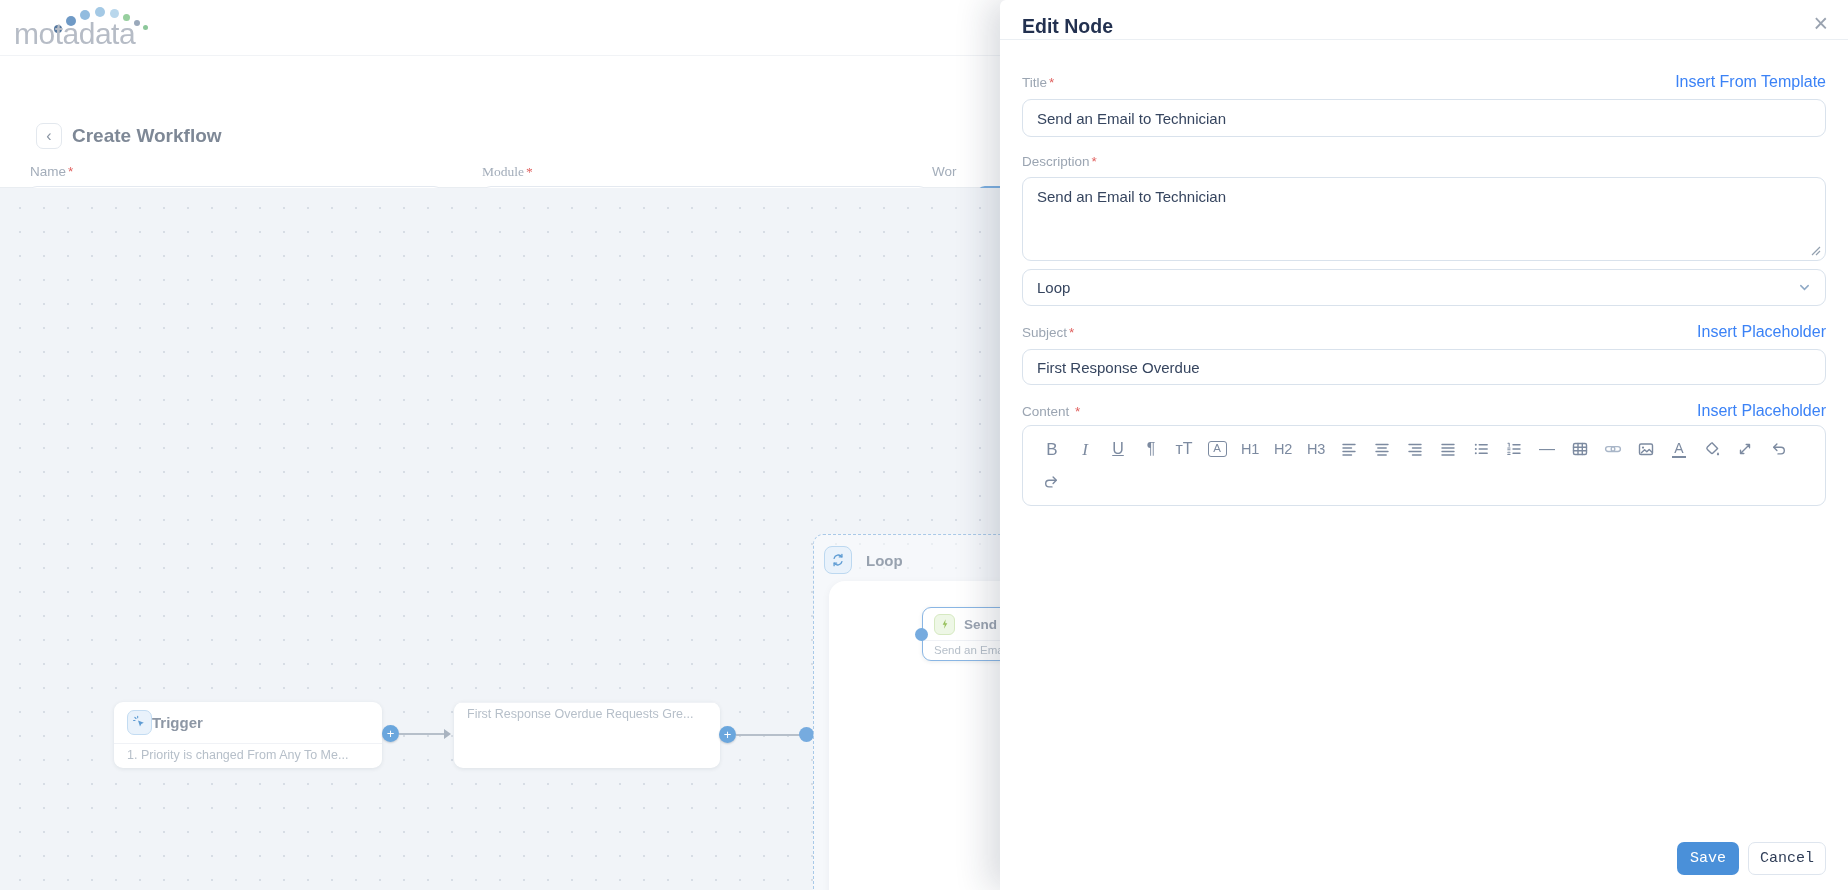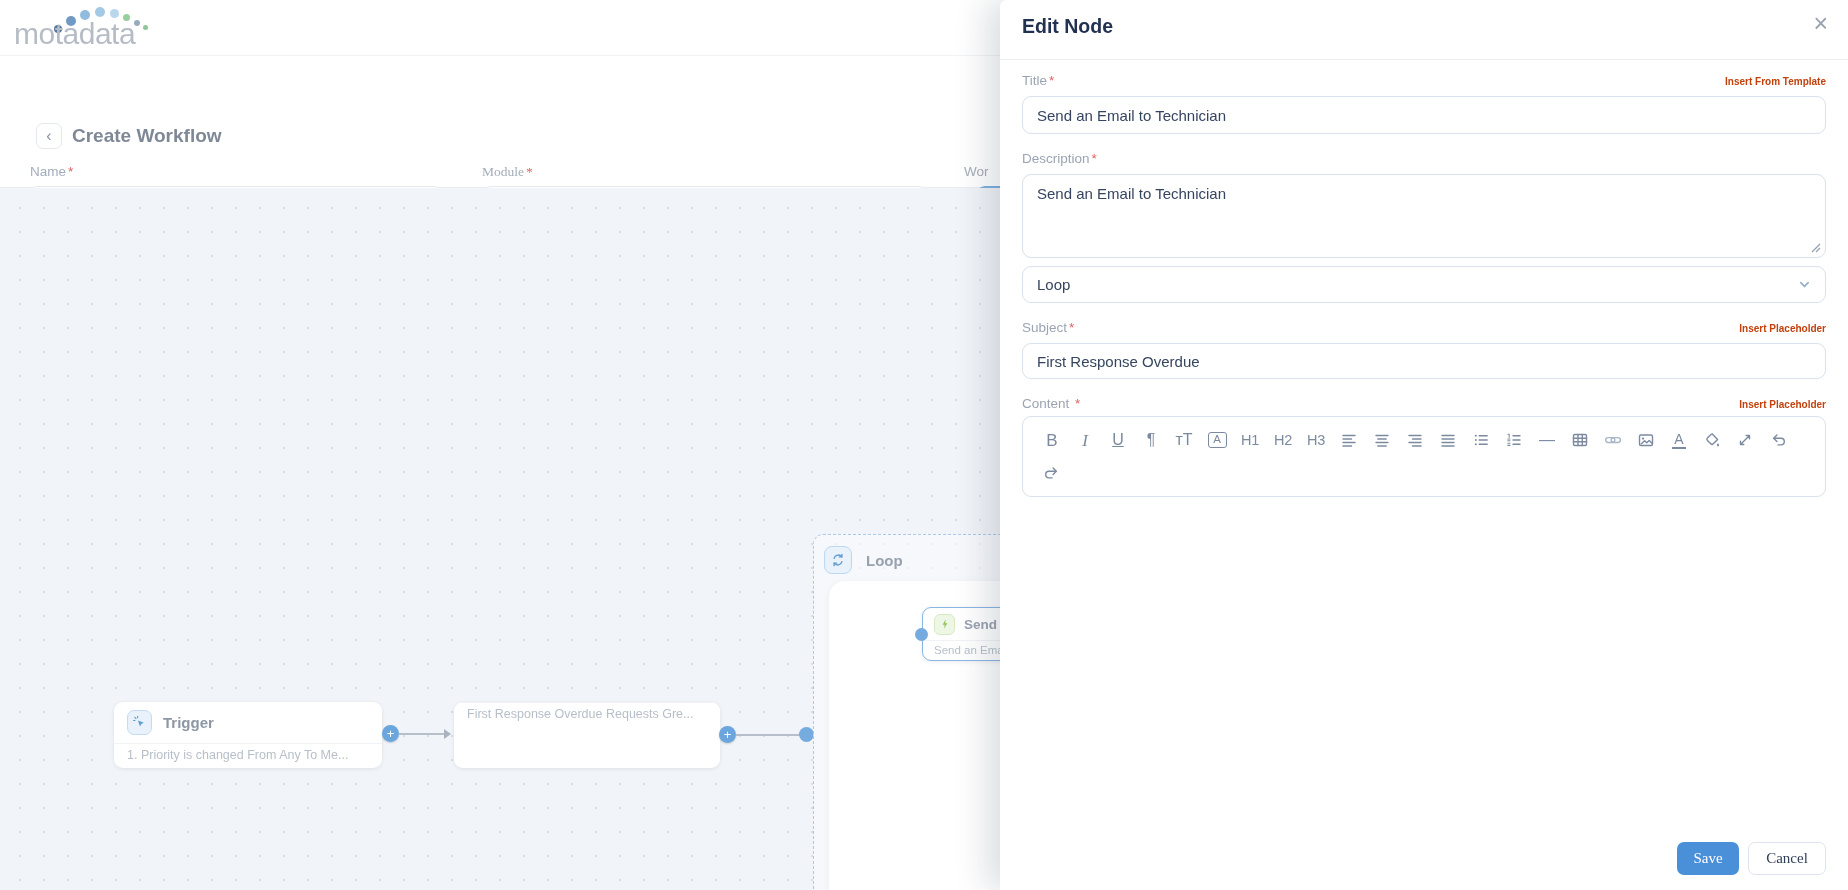--- a/index.html
+++ b/index.html
@@ -18,29 +18,29 @@
     display:flex;align-items:center;justify-content:center;color:#8a95a3;font-size:16px;background:#fff;cursor:pointer;}
   .page-title{position:absolute;left:72px;top:69px;font-size:19px;font-weight:600;color:#7e8896;}
   .fld-label{position:absolute;font-size:13.5px;color:#a3adba;font-weight:500;}
   .req{color:#e0615f;margin-left:2px;}
   .text-input{height:40px;border:1.4px solid #e4e9f0;border-radius:9px;padding:0 15px;font-size:14.5px;color:#43506a;
     background:#fff;font-family:inherit;outline:none;width:100%;}
   .name-wrap{position:absolute;left:28px;top:130px;width:415px;}
   .module-select{position:absolute;left:482px;top:130px;width:446px;height:40px;border:1.4px solid #e4e9f0;border-radius:9px;
     background:#fff;display:flex;align-items:center;padding:0 15px;font-size:14.5px;color:#55617a;cursor:pointer;}
   .module-select .chev{margin-left:auto;color:#b3bdc9;}
-  .clipped-label{position:absolute;left:964px;top:108px;font-size:13.5px;color:#a3adba;font-weight:500;}
+  .clipped-label{position:absolute;left:932px;top:108px;font-size:13.5px;color:#a3adba;font-weight:500;}
   .clipped-btn{position:absolute;left:976px;top:130px;width:46px;height:40px;background:#7eb1e2;border-radius:9px;
     color:#fff;font-size:15px;display:flex;align-items:center;padding-left:13px;}
 
   
   .canvas{position:absolute;left:0;top:188px;width:1848px;height:702px;background:#f1f4f8;
     background-image:radial-gradient(circle,#d7dde5 1.3px,transparent 1.5px);background-size:24px 24px;background-position:8px 8px;}
   .wf-node{position:absolute;background:#fff;border-radius:9px;box-shadow:0 1px 4px rgba(25,39,60,.09);}
-  .node-head{display:flex;align-items:center;gap:11px;padding:12px 13px;height:41px;}
+  .node-head{display:flex;align-items:center;padding:12px 13px;height:41px;}
   .node-icon{width:25px;height:25px;border-radius:7px;display:flex;align-items:center;justify-content:center;flex:none;}
   .icon-blue{background:#e9f2fb;border:1.3px solid #c3dcf2;color:#5d9bd3;}
   .icon-green{background:#eef7e6;border:1.3px solid #d6e9c1;color:#97c05c;}
   .node-title{font-size:15px;font-weight:600;color:#8d97a5;white-space:nowrap;}
   .node-sub{border-top:1px solid #f0f2f6;padding:4px 13px 0;font-size:12.5px;color:#b6bfc9;white-space:nowrap;overflow:hidden;}
   .plus-badge{position:absolute;width:17px;height:17px;border-radius:50%;background:#6aa6dd;color:#fff;display:flex;
     align-items:center;justify-content:center;font-size:13px;line-height:1;cursor:pointer;box-shadow:0 1px 2px rgba(25,39,60,.2);}
   .edge-line{position:absolute;height:1.6px;background:#b6bfca;}
   .edge-arrow{position:absolute;width:0;height:0;border-top:5px solid transparent;border-bottom:5px solid transparent;border-left:7px solid #a9b3c0;}
   .conn-dot{position:absolute;border-radius:50%;background:#76abdf;}
@@ -53,27 +53,27 @@
   .loop-inner{position:absolute;left:15px;top:46px;width:400px;height:330px;background:#fff;border-radius:16px;box-shadow:0 2px 8px rgba(25,39,60,.05);}
   .send-node{left:922px;top:419px;width:260px;height:54px;border:1.5px solid #8ab6e4;overflow:hidden;}
   .send-node .node-head{height:32px;padding:0 11px;gap:9px;}
   .send-node .node-icon{width:21px;height:21px;border-radius:6px;}
   .send-node .node-title{font-size:13.5px;color:#9aa3b0;}
   .send-node .node-sub{font-size:11.5px;padding:3px 11px 0;}
 
   
   .panel{position:absolute;left:1000px;top:0;width:848px;height:890px;background:#fff;z-index:10;
     box-shadow:-12px 0 34px rgba(25,39,60,.16);border-top-left-radius:6px;}
-  .panel-header{position:relative;height:60px;border-bottom:1px solid #ebeff3;}
+  .panel-header{position:relative;height:40px;border-bottom:1px solid #ebeff3;}
   .panel-title{position:absolute;left:22px;top:15px;font-size:19.5px;font-weight:700;color:#233150;}
   .panel-close{position:absolute;right:20px;top:11px;font-size:25px;color:#9aa3b0;cursor:pointer;line-height:1;font-weight:400;}
   .panel-body{position:absolute;left:0;top:56px;width:848px;padding:0 22px;}
   .label-row{display:flex;align-items:baseline;justify-content:space-between;margin-top:17px;}
   .p-label{font-size:13.5px;color:#9ba5b2;font-weight:500;display:flex;align-items:center;gap:7px;}
-  .p-link{font-size:10px;color:#c2410c;cursor:pointer;font-weight:bold;}
+  .p-link{font-size:16px;color:#3b82f6;cursor:pointer;}
   .p-input{width:100%;height:38px;border:1.4px solid #d9e2ec;border-radius:9px;padding:0 14px;font-size:15px;color:#36455f;
     margin-top:8px;font-family:inherit;outline:none;background:#fff;}
   .ta-wrap{position:relative;margin-top:8px;}
   .p-textarea{width:100%;display:block;border:1.4px solid #d9e2ec;border-radius:9px;padding:10px 14px;font-size:15px;color:#36455f;
     font-family:inherit;outline:none;resize:none;background:#fff;}
   .ta-desc{height:84px;}
   .ta-content{height:110px;}
   .resize-handle{position:absolute;right:5px;bottom:5px;color:#93a0af;pointer-events:none;line-height:0;}
   .p-select{width:100%;height:37px;border:1.4px solid #d9e2ec;border-radius:9px;padding:0 14px;font-size:15px;color:#36455f;
     margin-top:8px;display:flex;align-items:center;cursor:pointer;background:#fff;}
@@ -86,21 +86,21 @@
   .tb-item .inner{display:flex;align-items:center;justify-content:center;line-height:1;}
   .tb-b .inner{font-weight:500;font-size:17px;}
   .tb-i .inner{font-style:italic;font-family:"Liberation Serif","DejaVu Serif",serif;font-size:17px;}
   .tb-u .inner{text-decoration:underline;font-size:16px;}
   .tb-h .inner{font-size:14.5px;letter-spacing:-.3px;}
   .tb-boxed .inner{border:1.4px solid currentColor;border-radius:3px;width:19px;height:16px;font-size:11.5px;}
   .tb-underbar .inner{border-bottom:2.4px solid currentColor;padding:0 2px 1px;font-size:14px;}
   .tb-muted{color:#a9b6c8;}
 
   .panel-footer{position:absolute;right:22px;bottom:15px;display:flex;gap:9px;}
-  .btn{height:33px;border-radius:7px;font-size:15px;font-family:Liberation Serif, serif;display:flex;align-items:center;justify-content:center;cursor:pointer;border:none;text-align:right;}
+  .btn{height:33px;border-radius:7px;font-size:15px;font-family:Liberation Mono, monospace;display:flex;align-items:center;justify-content:center;cursor:pointer;border:none;text-align:right;}
   .btn-save{width:62px;background:#4a90d9;color:#fff;font-weight:500;}
   .btn-cancel{width:78px;background:#fff;color:#2f3d57;border:1.4px solid #dee5ee;}
   svg{display:block;}
 </style>
 </head>
 <body>
 
 <div class="topbar">
   <div class="logo">
     <div id="logo-dots">

